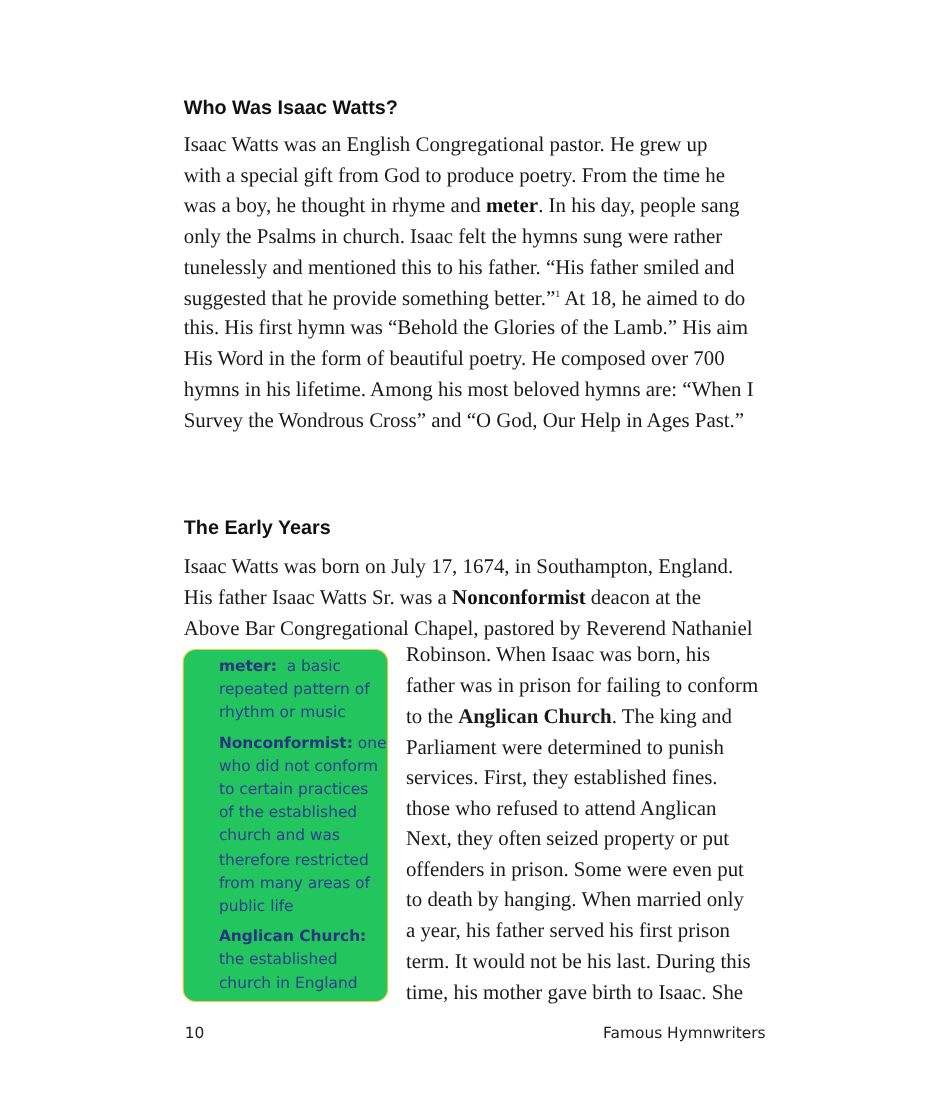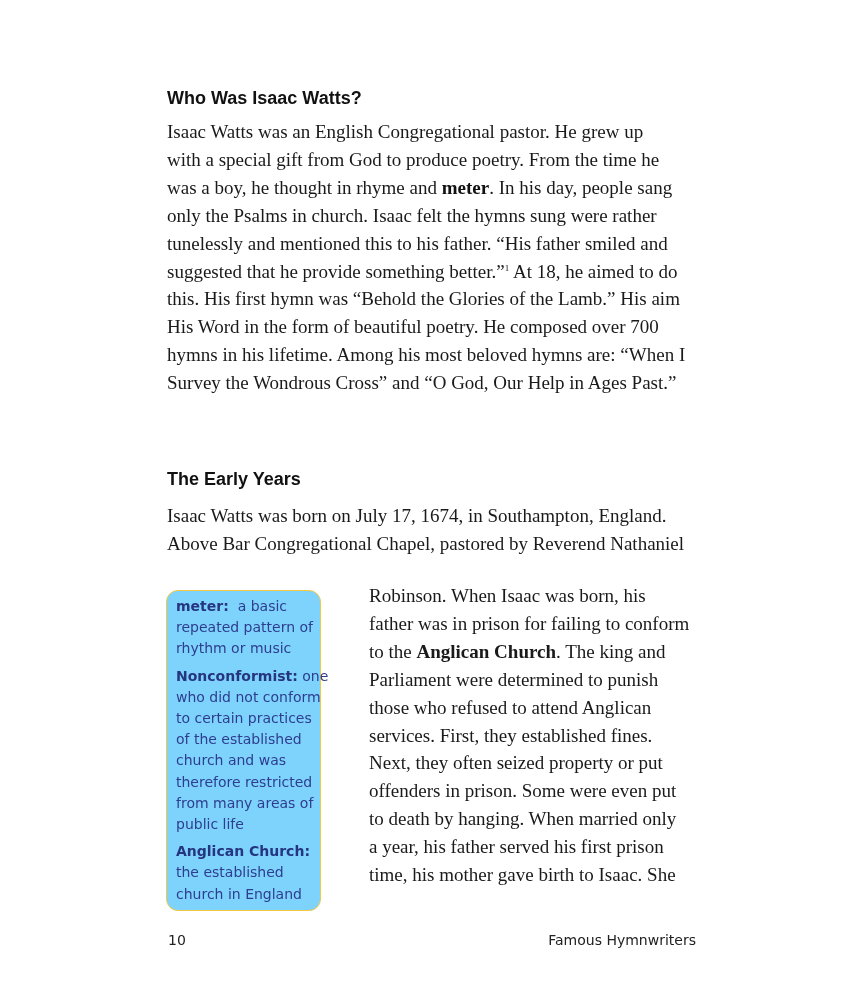--- a/index.html
+++ b/index.html
@@ -3,23 +3,23 @@
   <meta charset="utf-8">
   <style>
     html, body { margin: 0; padding: 0; background: #ffffff; }
     body { width: 863px; height: 1000px; position: relative; overflow: hidden; }
     .heading { position: absolute; left: 167px; font-family: Liberation Sans, sans-serif; font-weight: bold; font-size: 18px; color: #111; margin: 0; }
     .para { position: absolute; left: 167px; width: 535px; font-family: "Liberation Serif", serif; font-size: 19px; line-height: 27.9px; color: #1a1a1a; margin: 0; }
     .para .line { display: block; white-space: nowrap; }
     .para b { font-weight: bold; color: #111; }
     sup { font-size: 9px; vertical-align: 7px; line-height: 0; }
     .glossary {
-      position: absolute; left: 166px; top: 590px; width: 155px; height: 321px;
-      box-sizing: border-box; background: #7dd3fc; border: 1.5px solid #f5c842;
-      border-radius: 12px; padding: 5px 8px 0 9px;
+      position: absolute; left: 166px; top: 590px; width: 187px; height: 321px;
+      box-sizing: border-box; background: #22c55e; border: 1.5px solid #f5c842;
+      border-radius: 12px; padding: 5px 8px 0 32px;
       font-family: "DejaVu Sans", sans-serif; font-size: 14px; line-height: 21.2px; color: #2e3d8f;
     }
     .glossary .entry { margin-bottom: 6px; }
     .glossary .term { font-weight: bold; color: #263580; }
     .glossary .line { display: block; white-space: nowrap; }
     .right-col { position: absolute; left: 369px; top: 582px; width: 340px; font-family: "Liberation Serif", serif; font-size: 19px; line-height: 27.9px; color: #1a1a1a; }
     .right-col .line { display: block; white-space: nowrap; }
     .footer { position: absolute; top: 932px; font-family: "DejaVu Sans", sans-serif; font-size: 14px; color: #222; }
   </style>
 </head>
@@ -35,20 +35,21 @@
     <span class="line">suggested that he provide something better.”<sup>1</sup> At 18, he aimed to do</span>
     <span class="line">this. His first hymn was “Behold the Glories of the Lamb.” His aim</span>
     <span class="line">His Word in the form of beautiful poetry. He composed over 700</span>
     <span class="line">hymns in his lifetime. Among his most beloved hymns are: “When I</span>
     <span class="line">Survey the Wondrous Cross” and “O God, Our Help in Ages Past.”</span>
   </div>
 
 <h2 class="heading" style="top:469px;">The Early Years</h2>
 <div class="para" style="top:502px;">
     <span class="line">Isaac Watts was born on July 17, 1674, in Southampton, England.</span>
+    <span class="line">His father Isaac Watts Sr. was a <b>Nonconformist</b> deacon at the</span>
     <span class="line">Above Bar Congregational Chapel, pastored by Reverend Nathaniel</span>
   </div>
 
 <div class="glossary">
   <div class="entry">
     <span class="line"><span class="term">meter:</span>&nbsp; <span>a basic</span></span>
     <span class="line">repeated pattern of</span>
     <span class="line">rhythm or music</span>
   </div>
   <div class="entry">
@@ -66,23 +67,24 @@
     <span class="line">the established</span>
     <span class="line">church in England</span>
   </div>
 </div>
 
 <div class="right-col">
     <span class="line">Robinson. When Isaac was born, his</span>
     <span class="line">father was in prison for failing to conform</span>
     <span class="line">to the <b>Anglican Church</b>. The king and</span>
     <span class="line">Parliament were determined to punish</span>
+    <span class="line">services. First, they established fines.</span>
     <span class="line">those who refused to attend Anglican</span>
-    <span class="line">services. First, they established fines.</span>
     <span class="line">Next, they often seized property or put</span>
     <span class="line">offenders in prison. Some were even put</span>
     <span class="line">to death by hanging. When married only</span>
     <span class="line">a year, his father served his first prison</span>
+    <span class="line">term. It would not be his last. During this</span>
     <span class="line">time, his mother gave birth to Isaac. She</span>
   </div>
 
 <div class="footer" style="left:168px;">10</div>
 <div class="footer" style="right:167px;text-align:center;">Famous Hymnwriters</div>
 
 </body></html>

